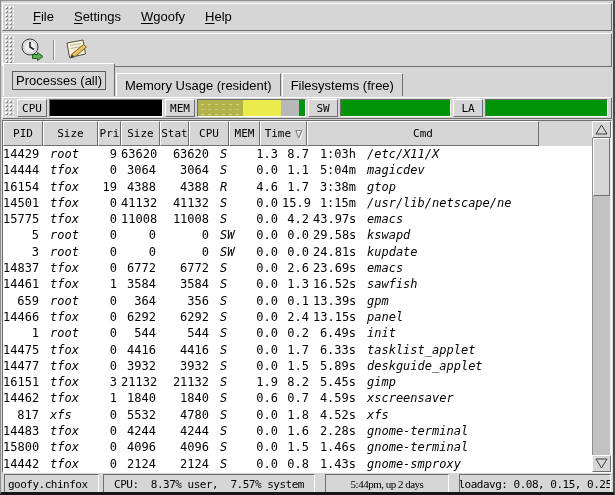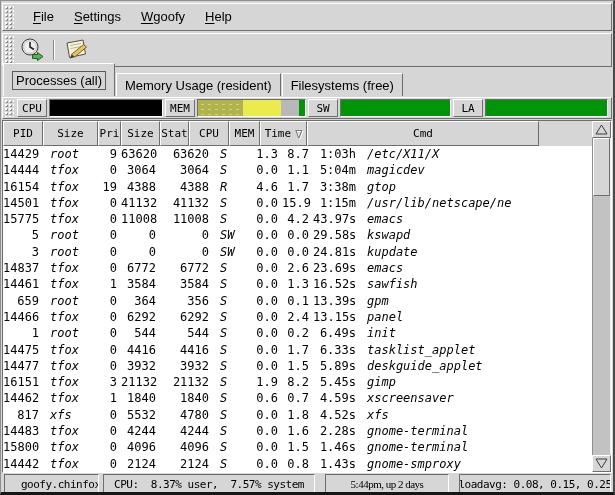--- a/index.html
+++ b/index.html
@@ -65,21 +65,21 @@
   .trough { flex:1 1 auto; position:relative; background:#c2c2c2;
             border-left:1px solid #8f8f8f; border-right:1px solid #efefef; }
   .thumb { position:absolute; left:0; right:0; top:0; height:58px;
            background:#d6d6d6; border:1px solid; border-color:#ffffff #6e6e6e #6e6e6e #ffffff; }
   
   .statusbar { position:absolute; left:1px; right:1px; top:473px; height:20px; display:flex; }
   .spanel { height:20px; display:flex; align-items:center; justify-content:center;
             font-family:"DejaVu Sans Mono", monospace; font-size:11px; letter-spacing:-0.5px;
             white-space:pre; overflow:hidden; background:#d6d6d6;
             border:1px solid; border-color:#6e6e6e #ffffff #ffffff #6e6e6e; }
-  .spanel.left { justify-content:flex-start; padding-left:16px; }
+  .spanel.left { justify-content:flex-start; padding-left:3px; }
 </style>
 </head>
 <body>
 
 <div class="window">
 
   <div class="menubar raised">
     <div class="grip"></div>
     <div class="menu-items" id="menu-items">
         <div class="menu-item"><span class="mkey">F</span><span>ile</span></div>

